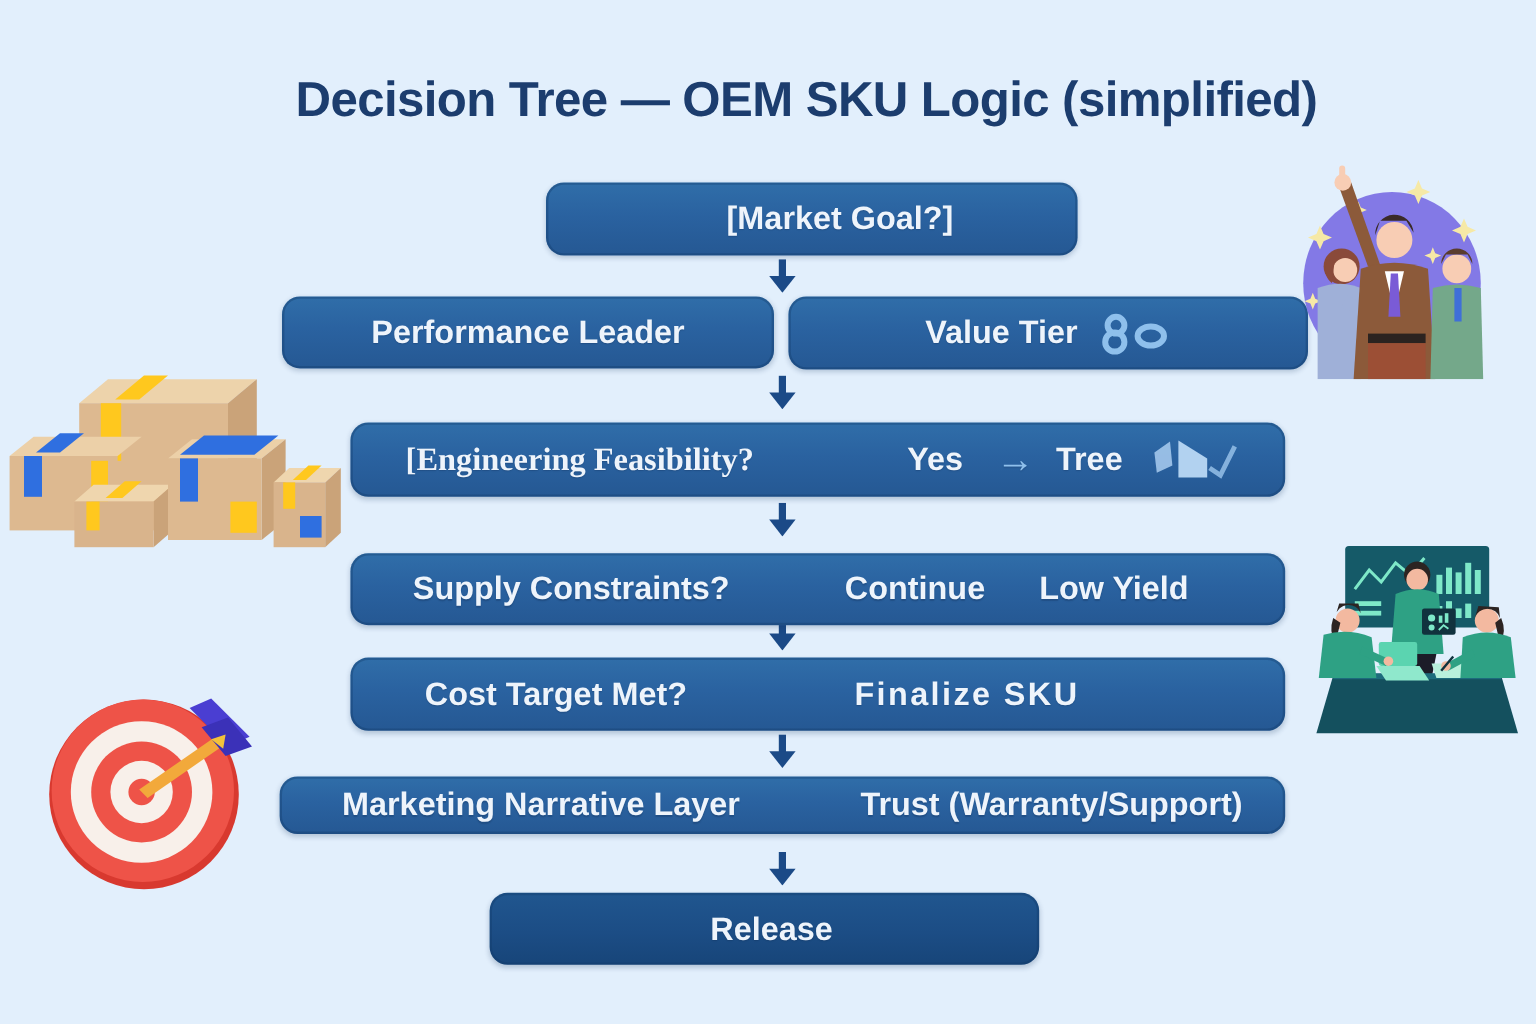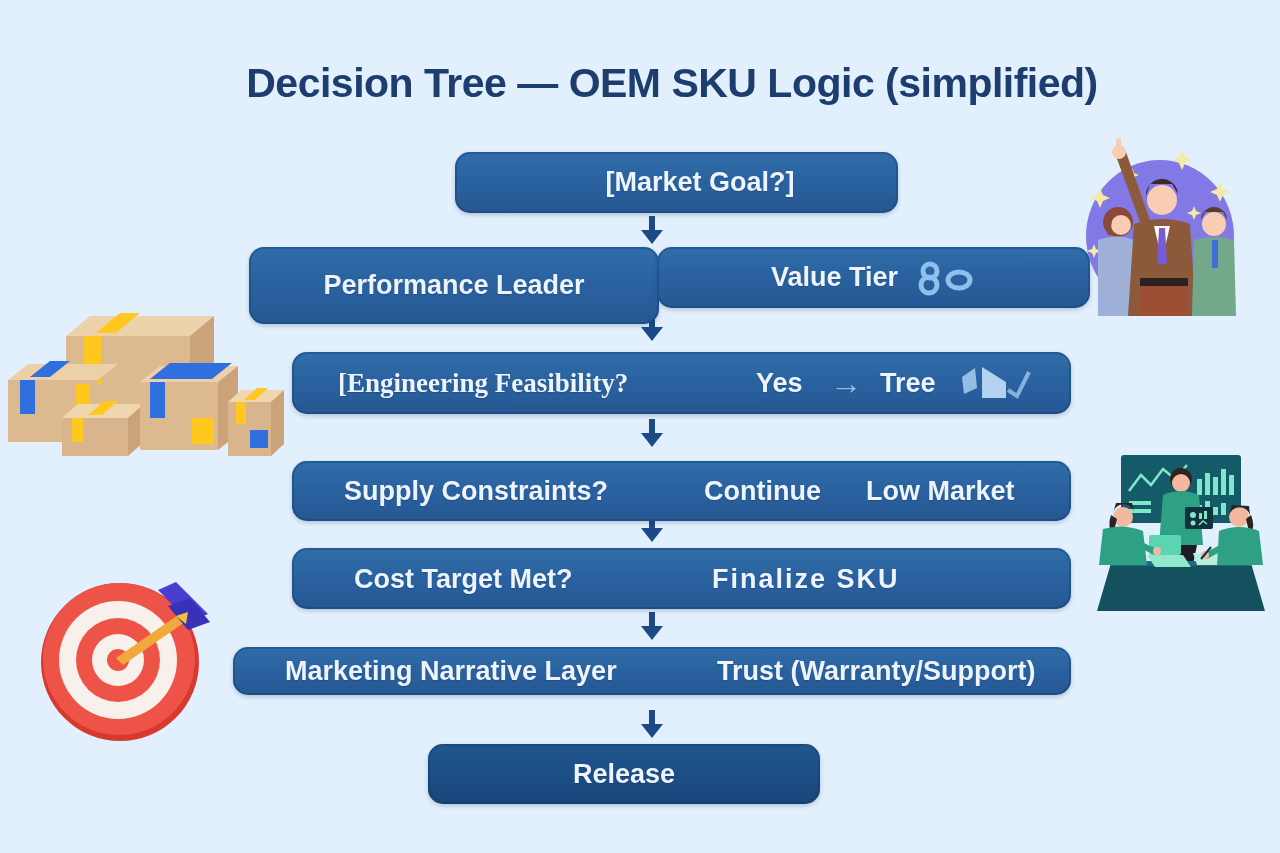--- a/index.html
+++ b/index.html
@@ -58,21 +58,21 @@
     </svg>
   <svg class="flowarrow" style="left:640px;top:612px;" viewBox="0 0 24 28">
       <rect x="9" y="0" width="6" height="15" fill="#1b4a87"></rect>
       <polygon points="1,14 23,14 12,28" fill="#1b4a87"></polygon>
     </svg>
   <svg class="flowarrow" style="left:640px;top:710px;" viewBox="0 0 24 28">
       <rect x="9" y="0" width="6" height="15" fill="#1b4a87"></rect>
       <polygon points="1,14 23,14 12,28" fill="#1b4a87"></polygon>
     </svg>
 
-  <div class="bar" style="left:249px;top:247px;width:410px;height:77px;justify-content:center;">
+  <div class="bar" style="left:235px;top:247px;width:410px;height:60px;justify-content:center;">
     <span>Performance Leader</span>
   </div>
   <div class="bar" style="left:657px;top:247px;width:433px;height:61px;gap:16px;">
     <span>Value Tier</span>
     <svg width="62" height="38" viewBox="0 0 62 38">
       <circle cx="16" cy="12" r="7" fill="none" stroke="#8fc0ec" stroke-width="5"></circle>
       <circle cx="15" cy="26" r="8" fill="none" stroke="#8fc0ec" stroke-width="5"></circle>
       <ellipse cx="45" cy="21" rx="11" ry="8" fill="none" stroke="#8fc0ec" stroke-width="5"></ellipse>
     </svg>
   </div>
@@ -85,34 +85,34 @@
     <svg class="abs" style="left:668px;" width="72" height="40" viewBox="0 0 72 40">
       <polygon points="2,14 15,5 17,25 4,31" fill="#a9cdf0" opacity="0.85"></polygon>
       <polygon points="22,4 46,19 46,35 22,35" fill="#b9d8f4" opacity="0.95"></polygon>
       <path d="M48,27 L57,33 L69,9" fill="none" stroke="#9cc6ec" stroke-width="4" opacity="0.8"></path>
     </svg>
   </div>
 
   <div class="bar" style="left:292px;top:451px;width:779px;height:60px;margin-top:10px;">
     <span class="abs" style="left:52px;">Supply Constraints?</span>
     <span class="abs" style="left:412px;">Continue</span>
-    <span class="abs" style="left:574px;">Low Market</span>
+    <span class="abs" style="left:574px;">Low Yield</span>
   </div>
 
   <div class="bar" style="left:292px;top:548px;width:779px;height:61px;">
     <span class="abs" style="left:62px;">Cost Target Met?</span>
     <span class="abs sku" style="left:420px;">Finalize SKU</span>
   </div>
 
   <div class="bar" style="left:233px;top:647px;width:838px;height:48px;">
     <span class="abs" style="left:52px;">Marketing Narrative Layer</span>
     <span class="abs" style="left:484px;">Trust (Warranty/Support)</span>
   </div>
 
-  <div class="bar dark" style="left:428px;top:744px;width:392px;height:60px;">
+  <div class="bar dark" style="left:408px;top:744px;width:446px;height:60px;padding-left:12px;">
     <span>Release</span>
   </div>
 
   <svg class="illus" style="left:0;top:302px;" width="285" height="176" viewBox="0 0 285 176">
 
     <polygon points="66,34 90,14 214,14 190,34" fill="#edd3ab"></polygon>
     <polygon points="190,34 214,14 214,122 190,140" fill="#caa379"></polygon>
     <rect x="66" y="34" width="124" height="106" fill="#ddb990"></rect>
     <polygon points="96,31 120,11 140,11 116,31" fill="#ffc81e"></polygon>
     <rect x="84" y="34" width="17" height="48" fill="#ffc81e"></rect>

